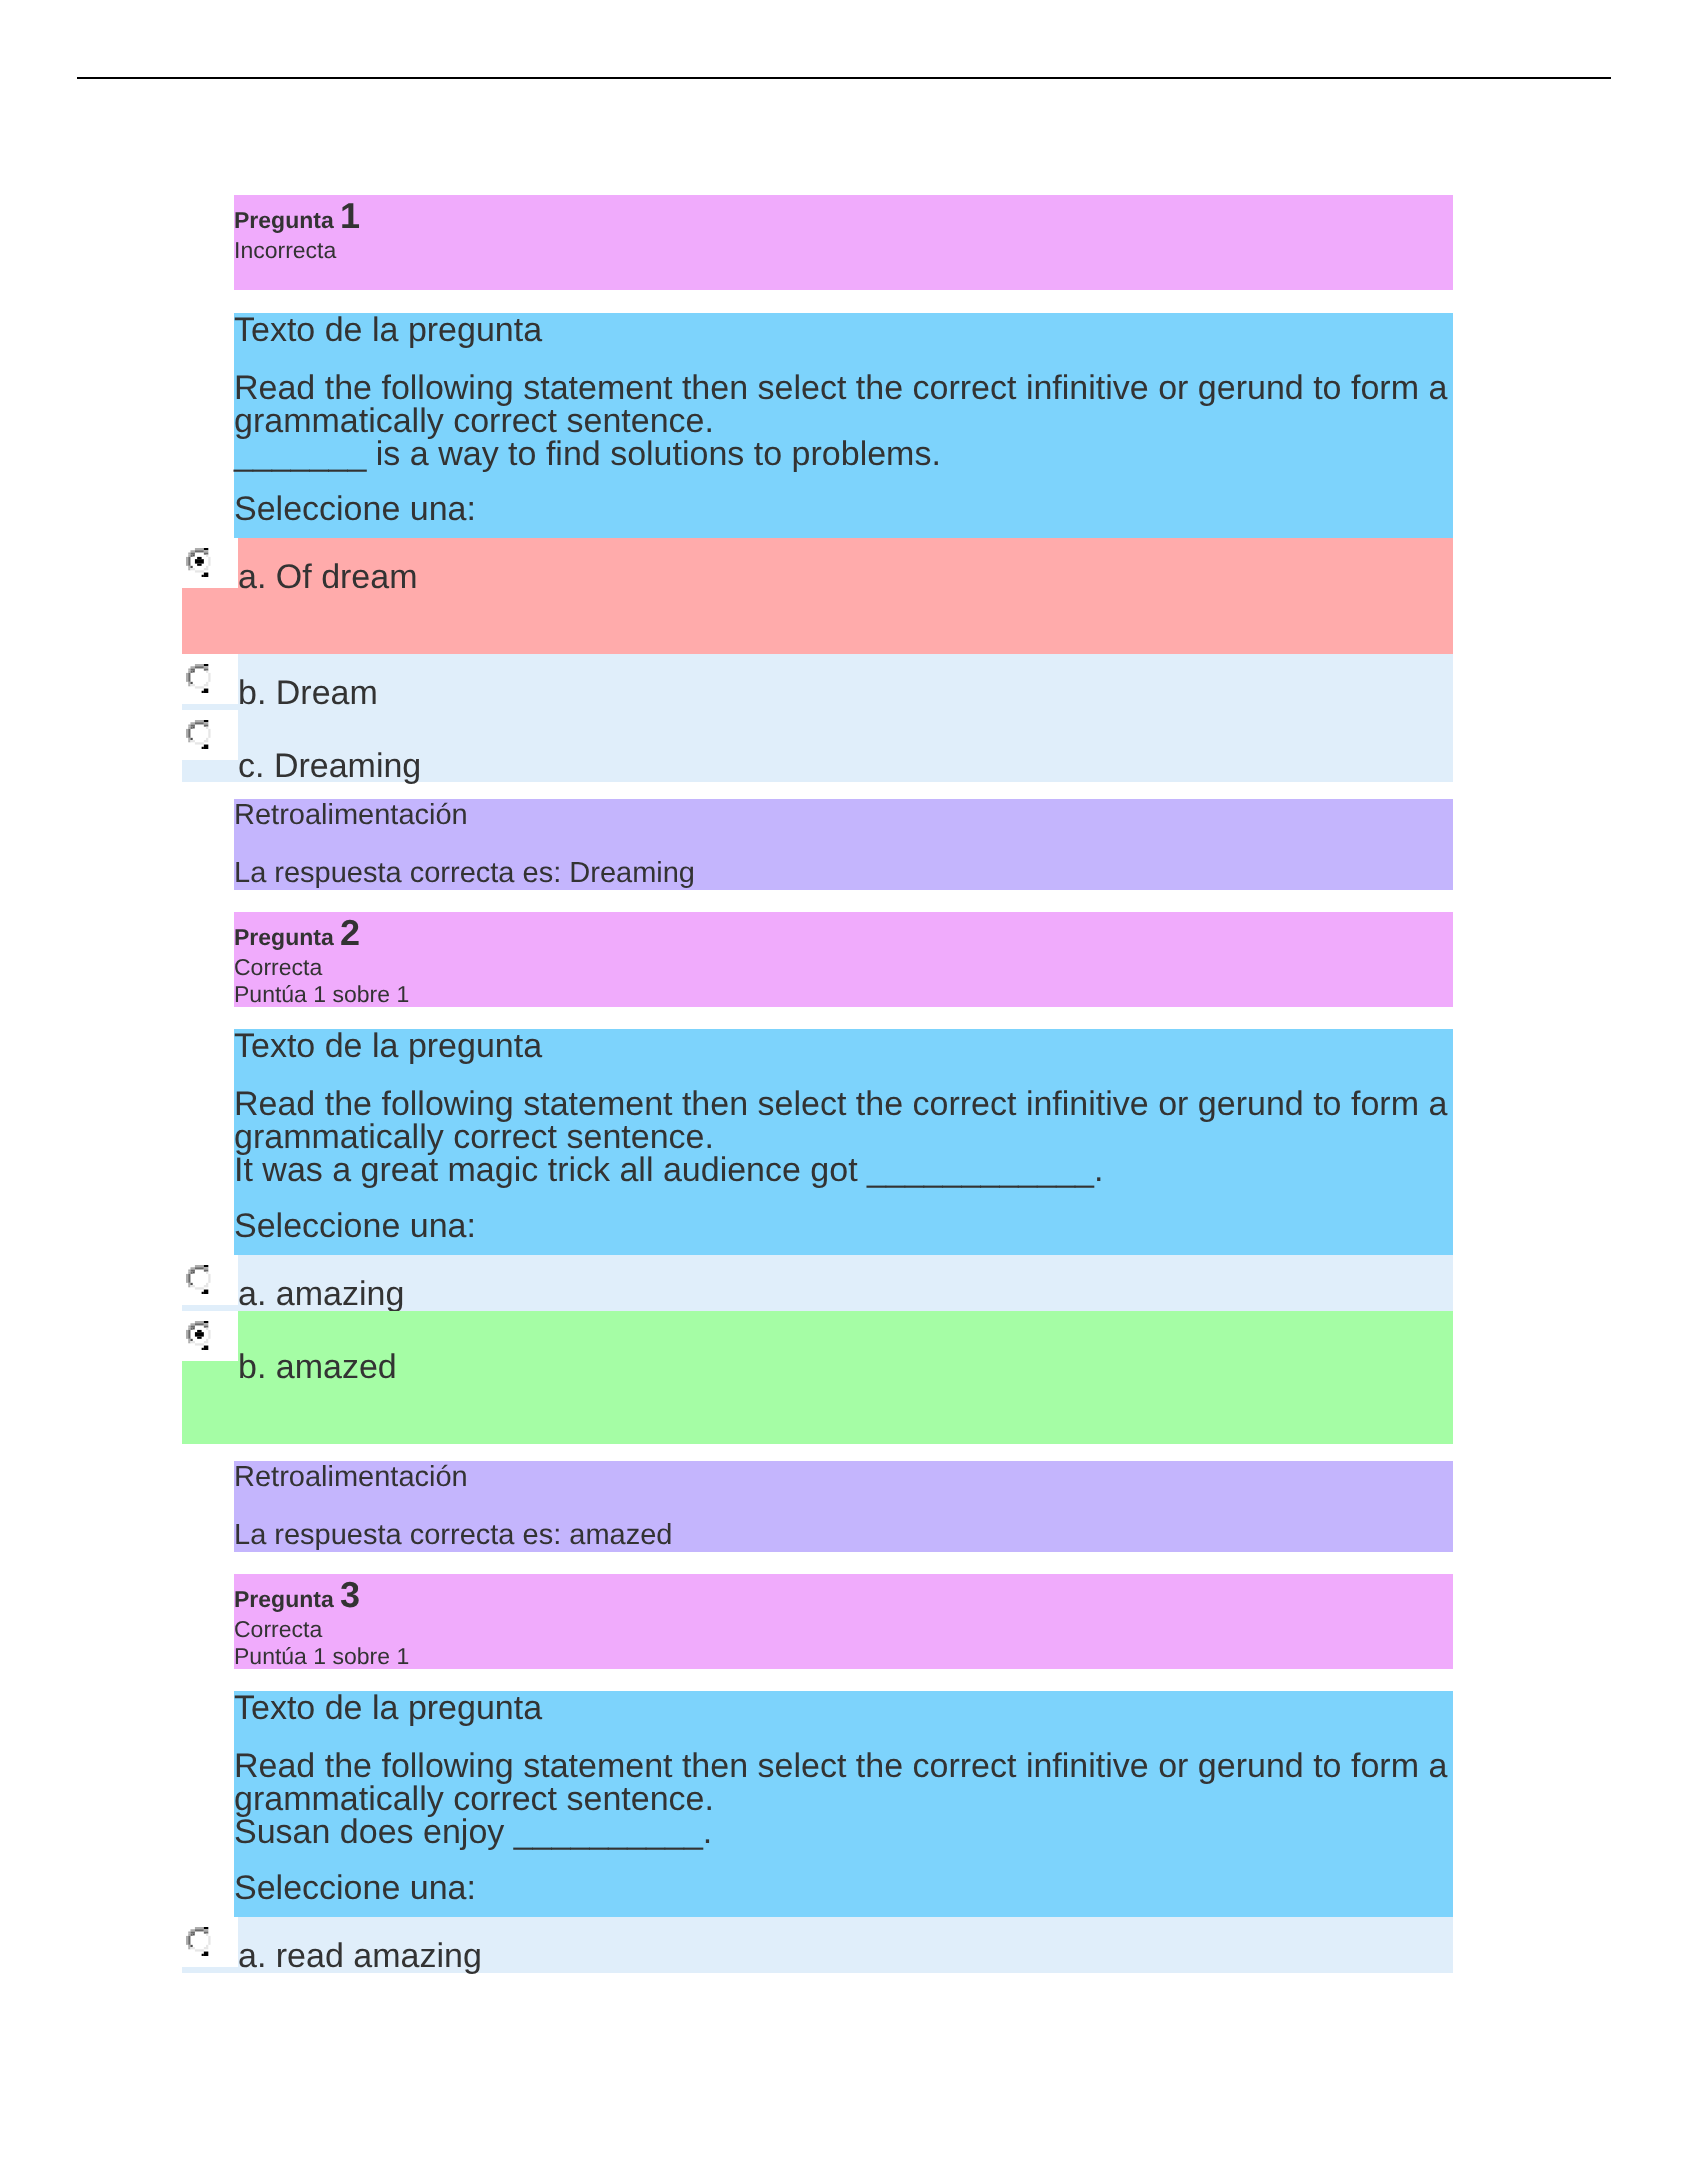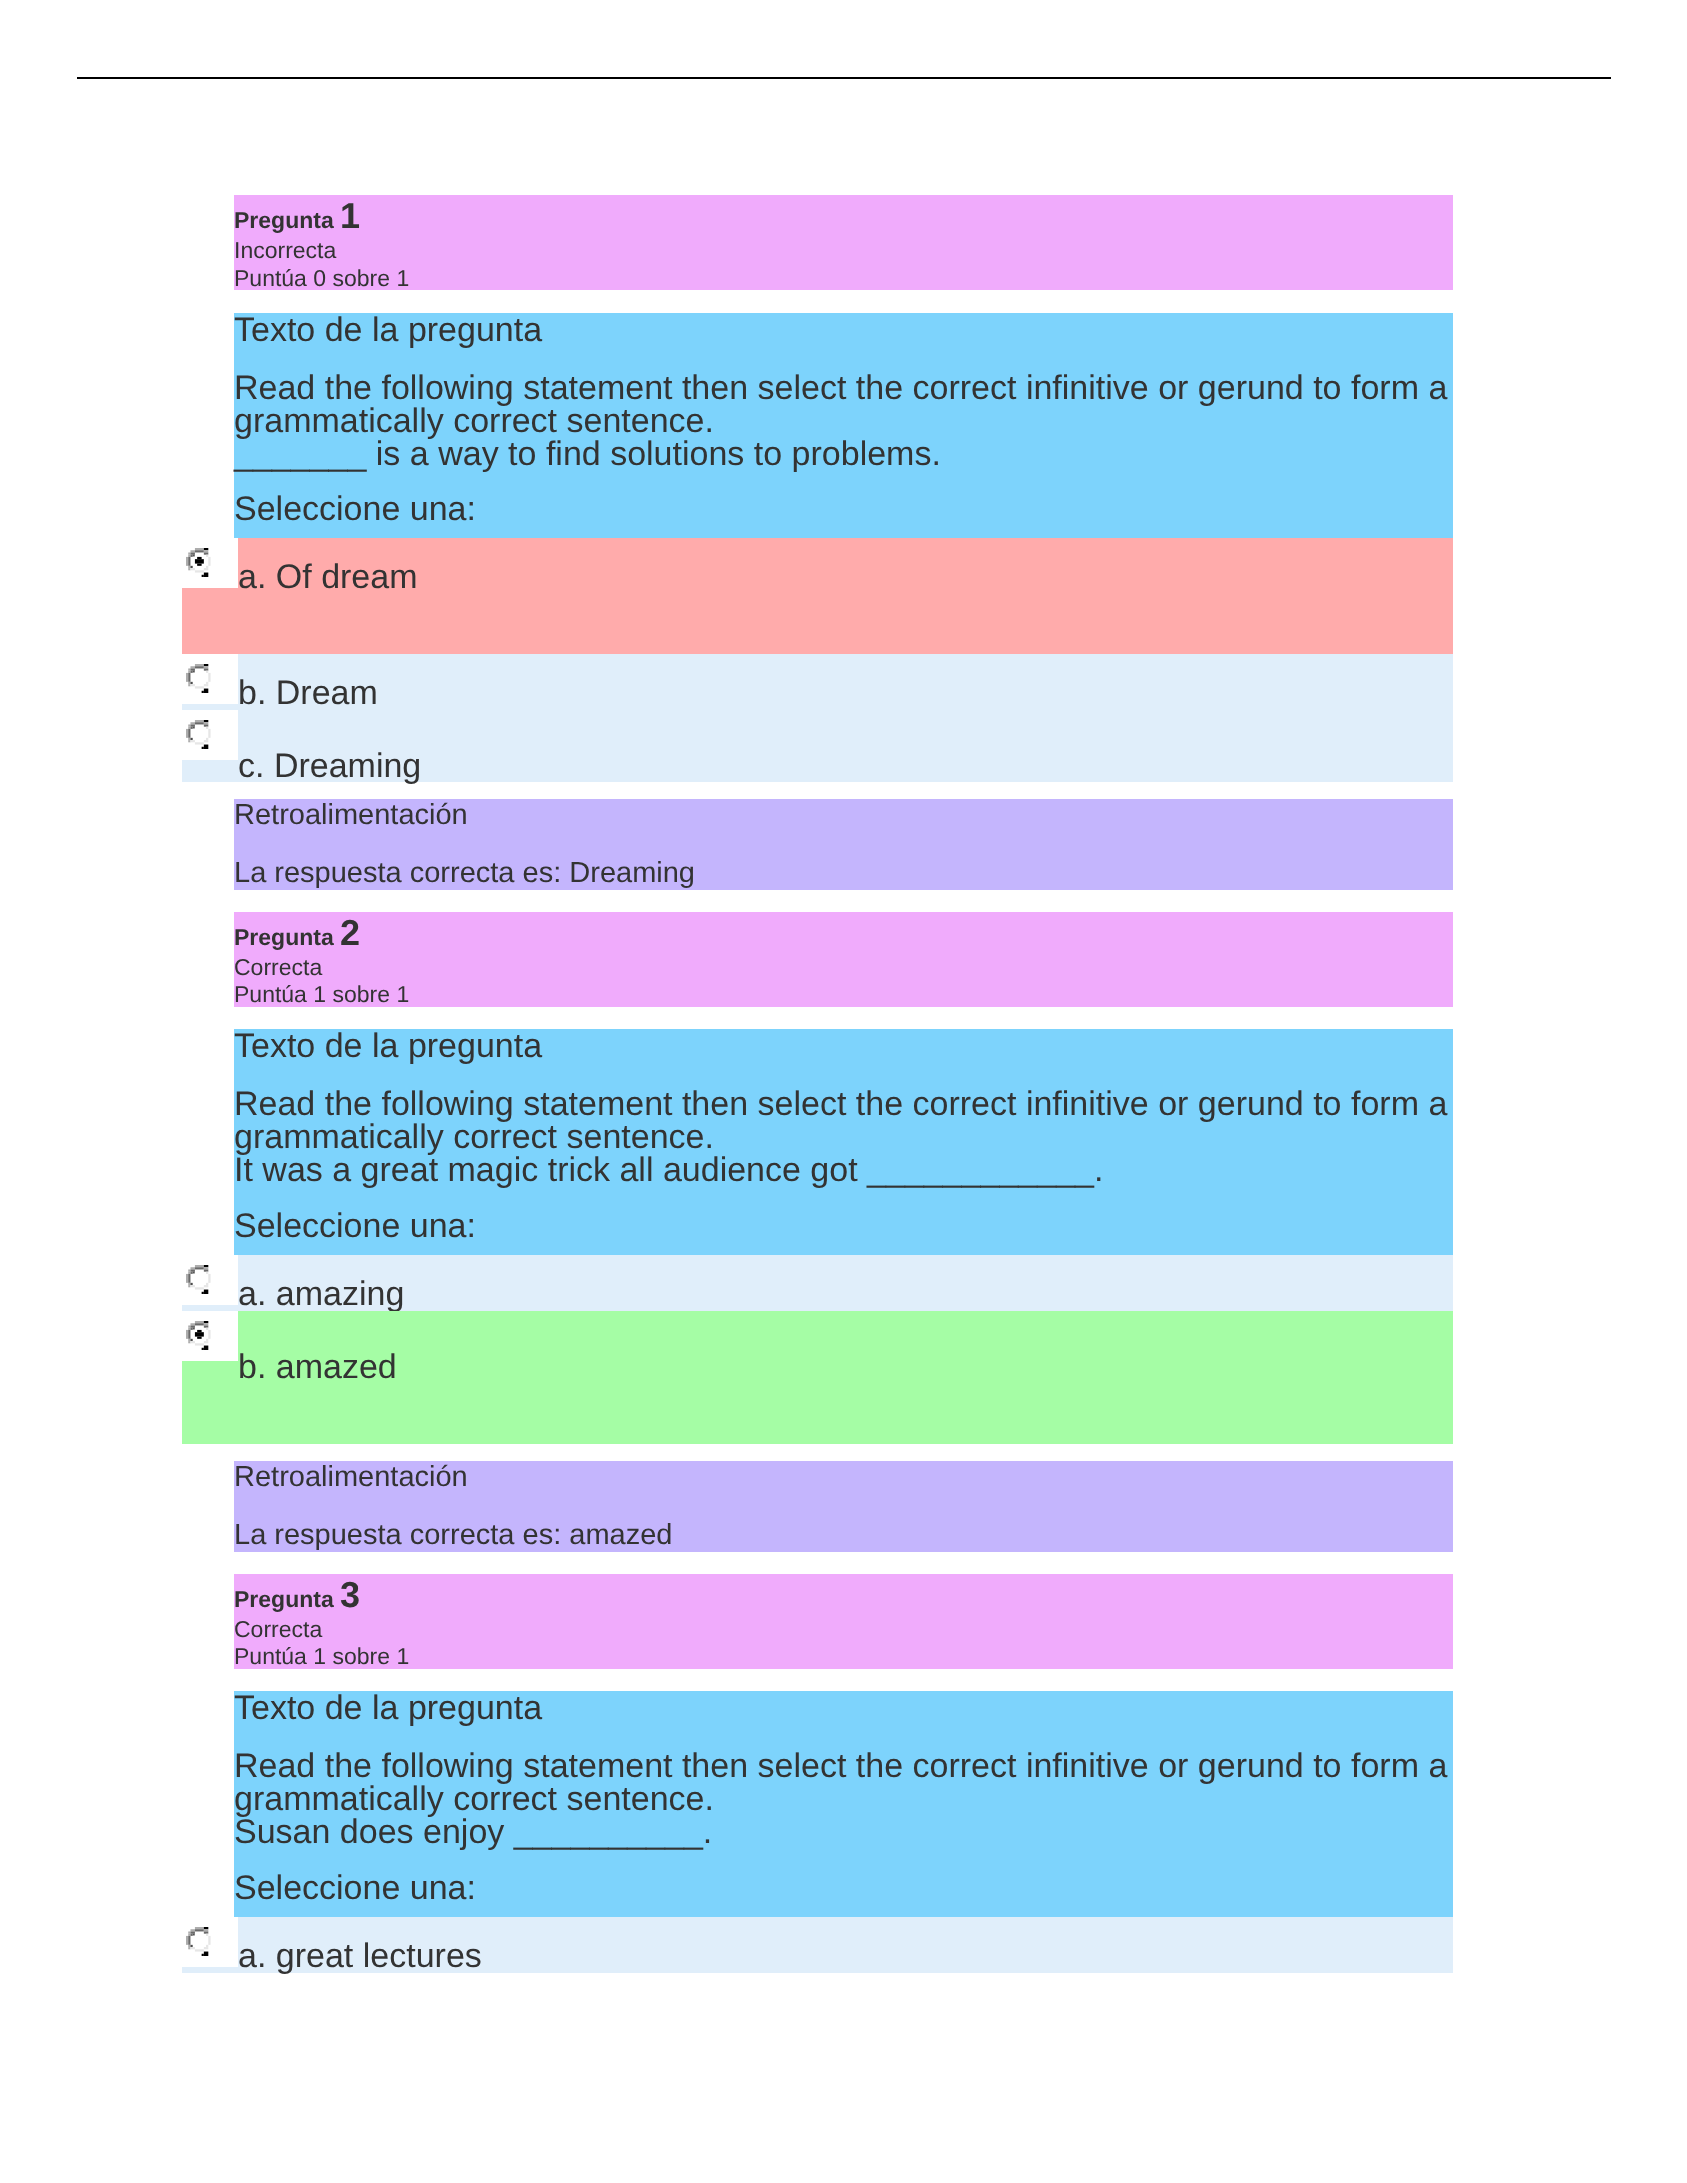--- a/index.html
+++ b/index.html
@@ -50,21 +50,20 @@
 </head>
 <body>
 
 <div class="page">
   <div class="top-rule"></div>
   <div class="content" id="content">
   <div class="que">
     <div class="info">
       <div class="no"><span>Pregunta</span> <span class="qno">1</span></div>
       <div class="state">Incorrecta</div>
-      <div class="grade">Puntúa 0 sobre 1</div>
     </div>
     <div class="formulation">
       <p class="qheading">Texto de la pregunta</p>
       <p class="qtext"><span>Read the following statement then select the correct infinitive or gerund to form a grammatically correct sentence.</span><br><span>_______ is a way to find solutions to problems.</span></p>
       <p class="prompt">Seleccione una:</p>
       <div class="answer">
             <div class="ansrow r-incorrect v-tall"><span class="radiobox"><svg viewBox="0 0 13 13">
                   <rect x="4" y="0" width="4" height="1" fill="#adadad"></rect>
                   <rect x="8" y="0" width="2" height="1" fill="#000000"></rect>
                   <rect x="2" y="1" width="2" height="1" fill="#adadad"></rect>
@@ -256,20 +255,20 @@
                   <rect x="10" y="4" width="1" height="4" fill="#e6e6e6"></rect>
                   <rect x="1" y="8" width="1" height="1" fill="#adadad"></rect>
                   <rect x="2" y="8" width="1" height="1" fill="#4a4a4a"></rect>
                   <rect x="9" y="8" width="1" height="1" fill="#e6e6e6"></rect>
                   <rect x="1" y="9" width="1" height="1" fill="#adadad"></rect>
                   <rect x="2" y="9" width="2" height="1" fill="#e6e6e6"></rect>
                   <rect x="8" y="9" width="2" height="1" fill="#e6e6e6"></rect>
                   <rect x="4" y="10" width="4" height="1" fill="#e6e6e6"></rect>
                   <rect x="8" y="11" width="2" height="2" fill="#000000"></rect>
                   <rect x="7" y="12" width="1" height="1" fill="#000000"></rect>
-                </svg></span><span class="anstext">a. great lectures</span></div>
+                </svg></span><span class="anstext">a. read amazing</span></div>
           </div>
     </div>
 
   </div>
 </div>
 </div>
 
 
 </body></html>

